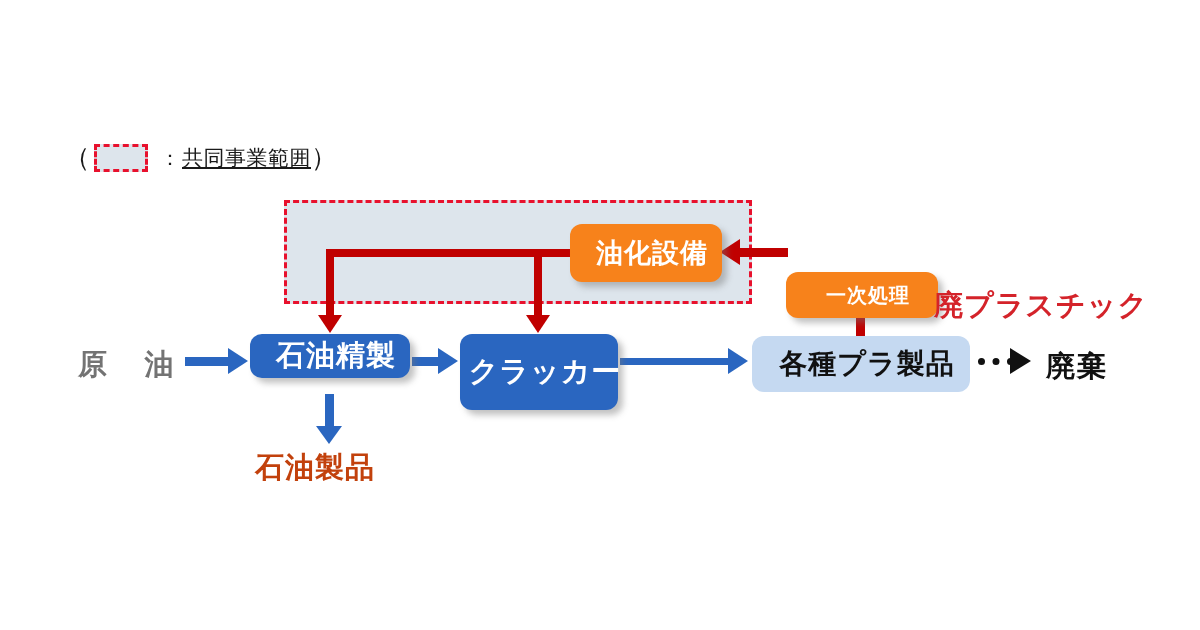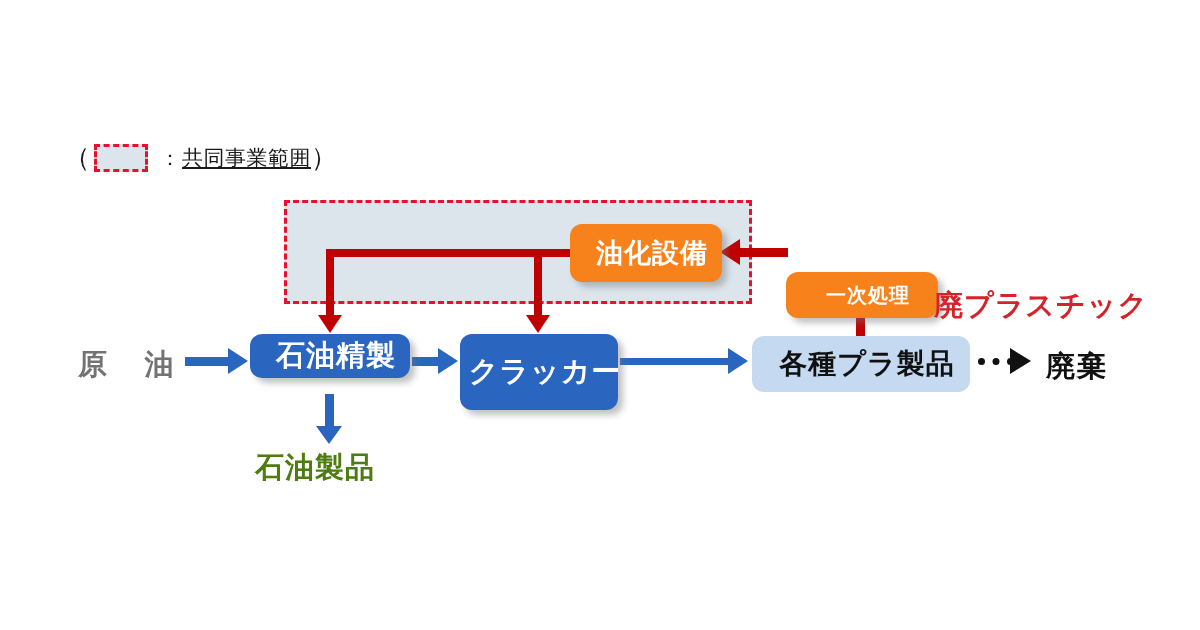--- a/index.html
+++ b/index.html
@@ -109,21 +109,21 @@
   }
   #label-crude {
     left: 78px; top: 345px;
     font-size: 29px;
     color: #737373;
     letter-spacing: 10px;
   }
   #label-petroproducts {
     left: 255px; top: 448px;
     font-size: 29px;
-    color: #4d7c0f;
+    color: #c2410c;
     letter-spacing: 1px;
   }
   #label-wasteplastic {
     left: 934px; top: 286px;
     font-size: 29px;
     color: #d4232a;
     letter-spacing: 1px;
   }
   #label-disposal {
     left: 1046px; top: 347px;

